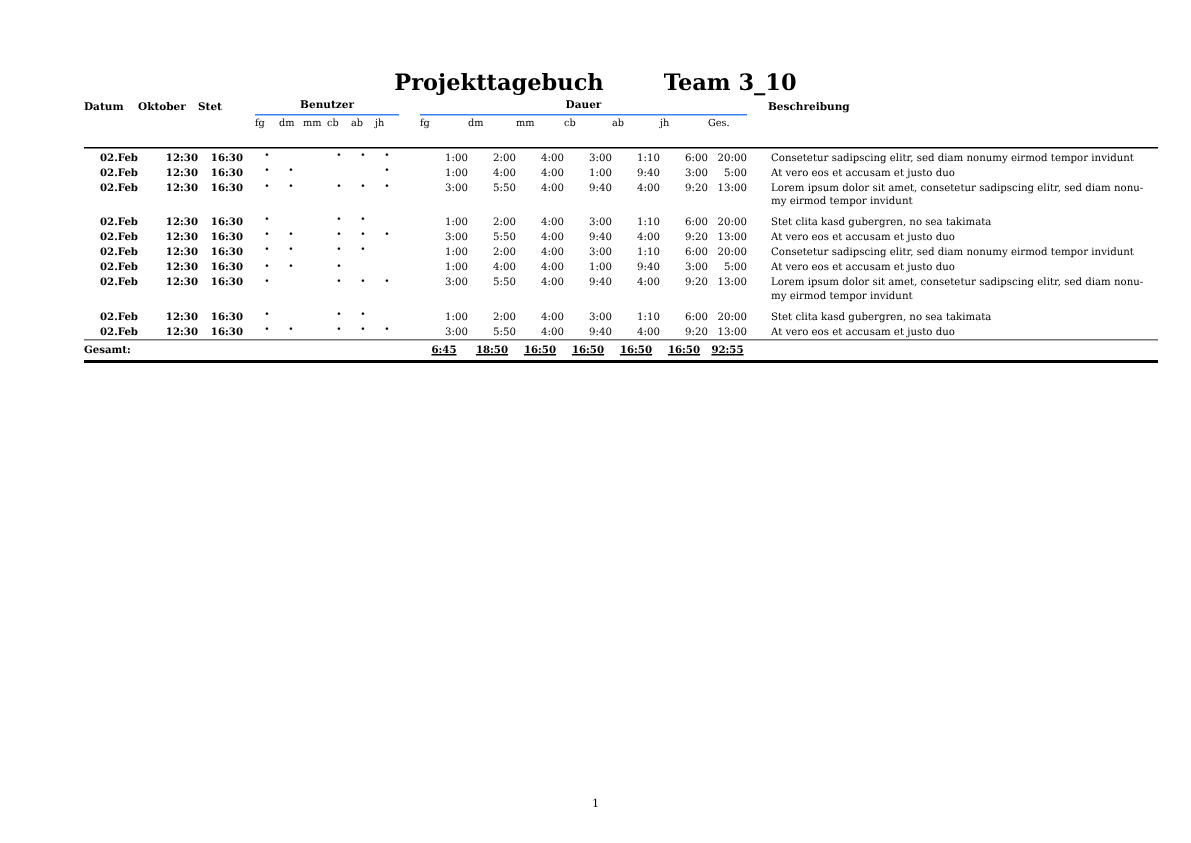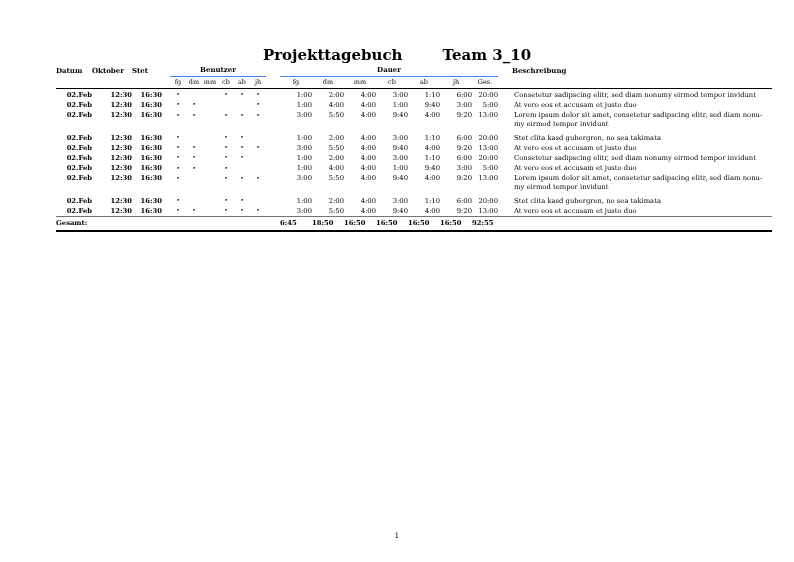--- a/index.html
+++ b/index.html
@@ -20,34 +20,34 @@
 
   .tablewrap { position: absolute; top: 66px; left: 56px; width: 716px; }
   table.diary {
     width: 100%; border-collapse: collapse; table-layout: fixed;
     font-size: 6.8px; line-height: 1.28;
   }
   th, td { padding: 0; margin: 0; font-weight: normal; text-align: left; white-space: nowrap; }
 
   tr.h1 th { font-weight: bold; font-size: 7px; vertical-align: bottom; padding-bottom: 1px; }
   tr.h1 th.span { text-align: center; border-bottom: 1px solid #3b82f6; }
-  tr.h2 th { border-bottom: 1px solid #000; font-size: 6.5px; text-align: center; padding: 1px 0 2px 0; }
+  tr.h2 th { border-bottom: 1px solid #000; font-size: 6.5px; padding: 1px 0 12px 0; }
 
   tbody td { vertical-align: top; padding-top: 1.5px; }
   td.num { text-align: right; font-weight: bold; }
   td.uc  { text-align: center; font-size: 6px; line-height: 1.1; padding-top: 2px; }
   td.dur { text-align: right; }
   td.desc { white-space: pre-line; padding-left: 2px; }
   tr.gap td { padding-top: 5px; }
 
   tr.total td {
     border-top: 1px solid #737373; border-bottom: 2px solid #000;
     font-weight: bold; padding: 2px 0 2.5px 0;
   }
-  tr.total td.dur { text-align: left; }
+  tr.total td.dur { text-align: center; text-decoration: underline; }
   .b { font-weight: bold; }
 
   .pagenum {
     position: absolute; left: 0; width: 100%; bottom: 22px;
     text-align: center; font-size: 7.5px;
   }
 </style>
 </head>
 <body>
 

